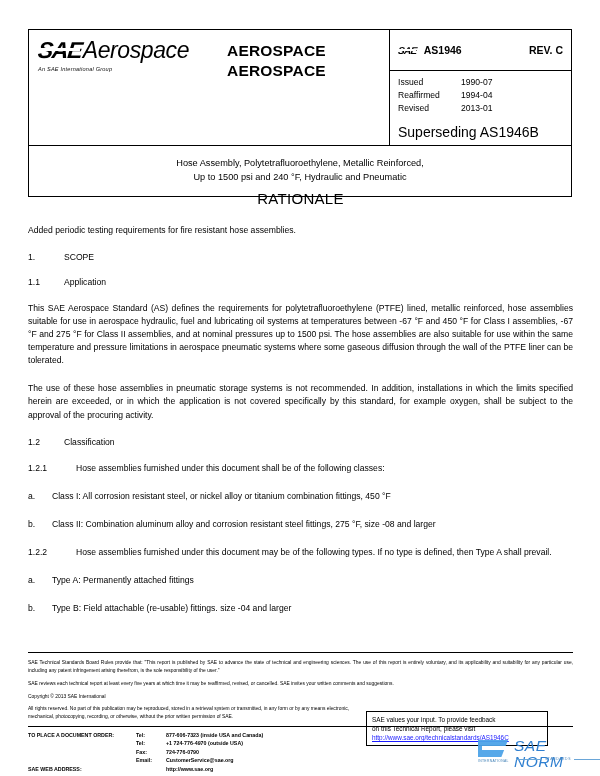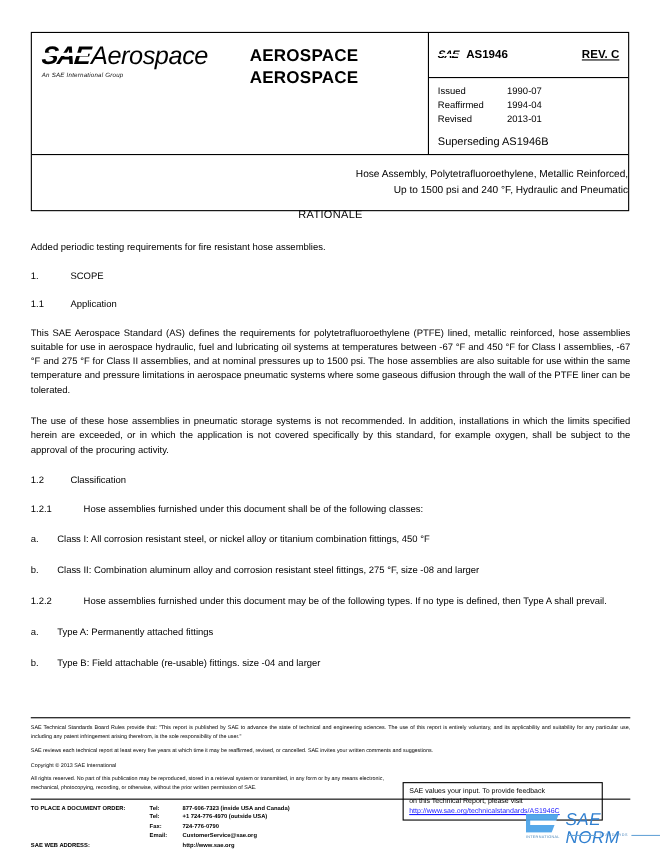--- a/index.html
+++ b/index.html
@@ -126,57 +126,56 @@
   }
   .hdr-doc-num {
     font-size: 10.5px;
     font-weight: bold;
     margin-left: 7px;
   }
   .hdr-rev {
     font-size: 10.5px;
     font-weight: bold;
     margin-left: auto;
-    text-decoration: underline;
   }
   .hdr-dates {
     padding: 5px 8px 3px 8px;
     flex: 1;
   }
   .date-line {
     display: flex;
     font-size: 8.6px;
     line-height: 1.52;
   }
   .date-line .lbl { width: 63px; }
   .date-line .val { }
   .hdr-supersede {
     padding: 6px 8px 5px 8px;
-    font-size: 10px;
+    font-size: 14px;
   }
   .header-bottom {
     border-top: 1.5px solid #000;
-    text-align: right;
+    text-align: center;
     padding: 10px 0 11px 0;
   }
   .header-bottom .line {
     font-size: 9.2px;
     line-height: 1.55;
   }
 
   
   .content {
     position: absolute;
     left: 28px;
     top: 190px;
     width: 545px;
   }
   .center-head {
     text-align: center;
-    font-size: 10px;
+    font-size: 15px;
     letter-spacing: 0.3px;
     margin-bottom: 17px;
   }
   .para {
     font-size: 8.6px;
     line-height: 1.52;
     text-align: justify;
     margin-bottom: 15px;
   }
   .sec-head {

